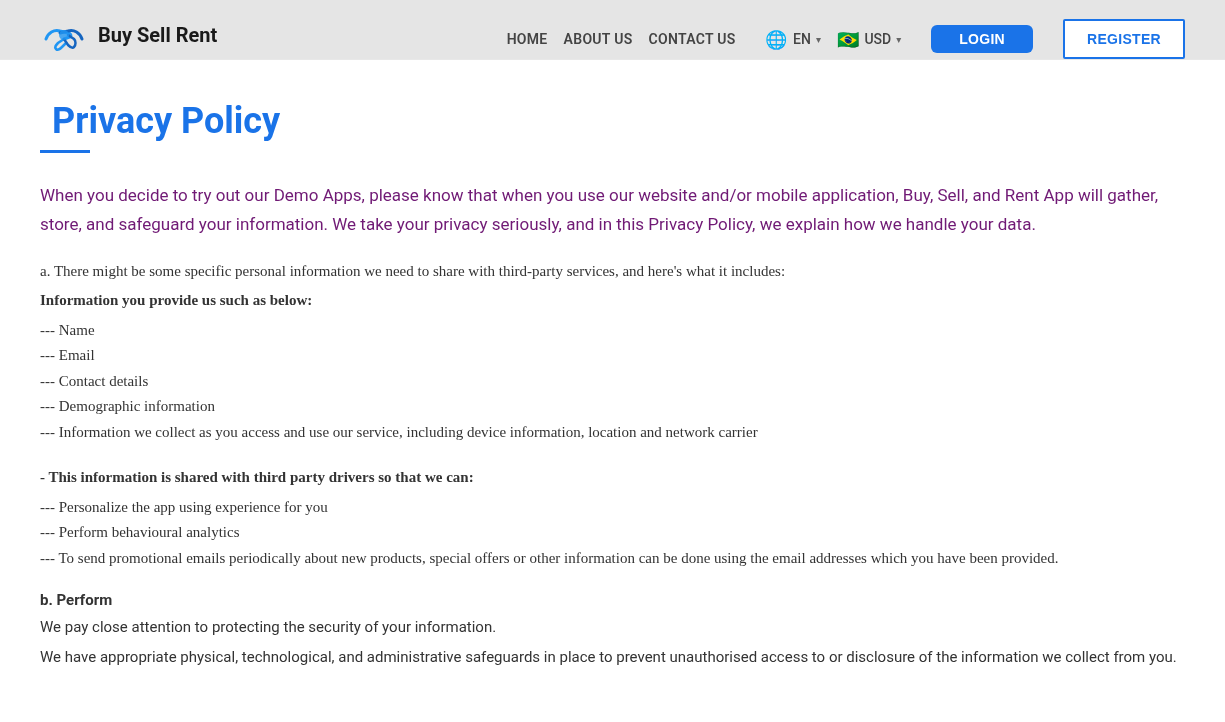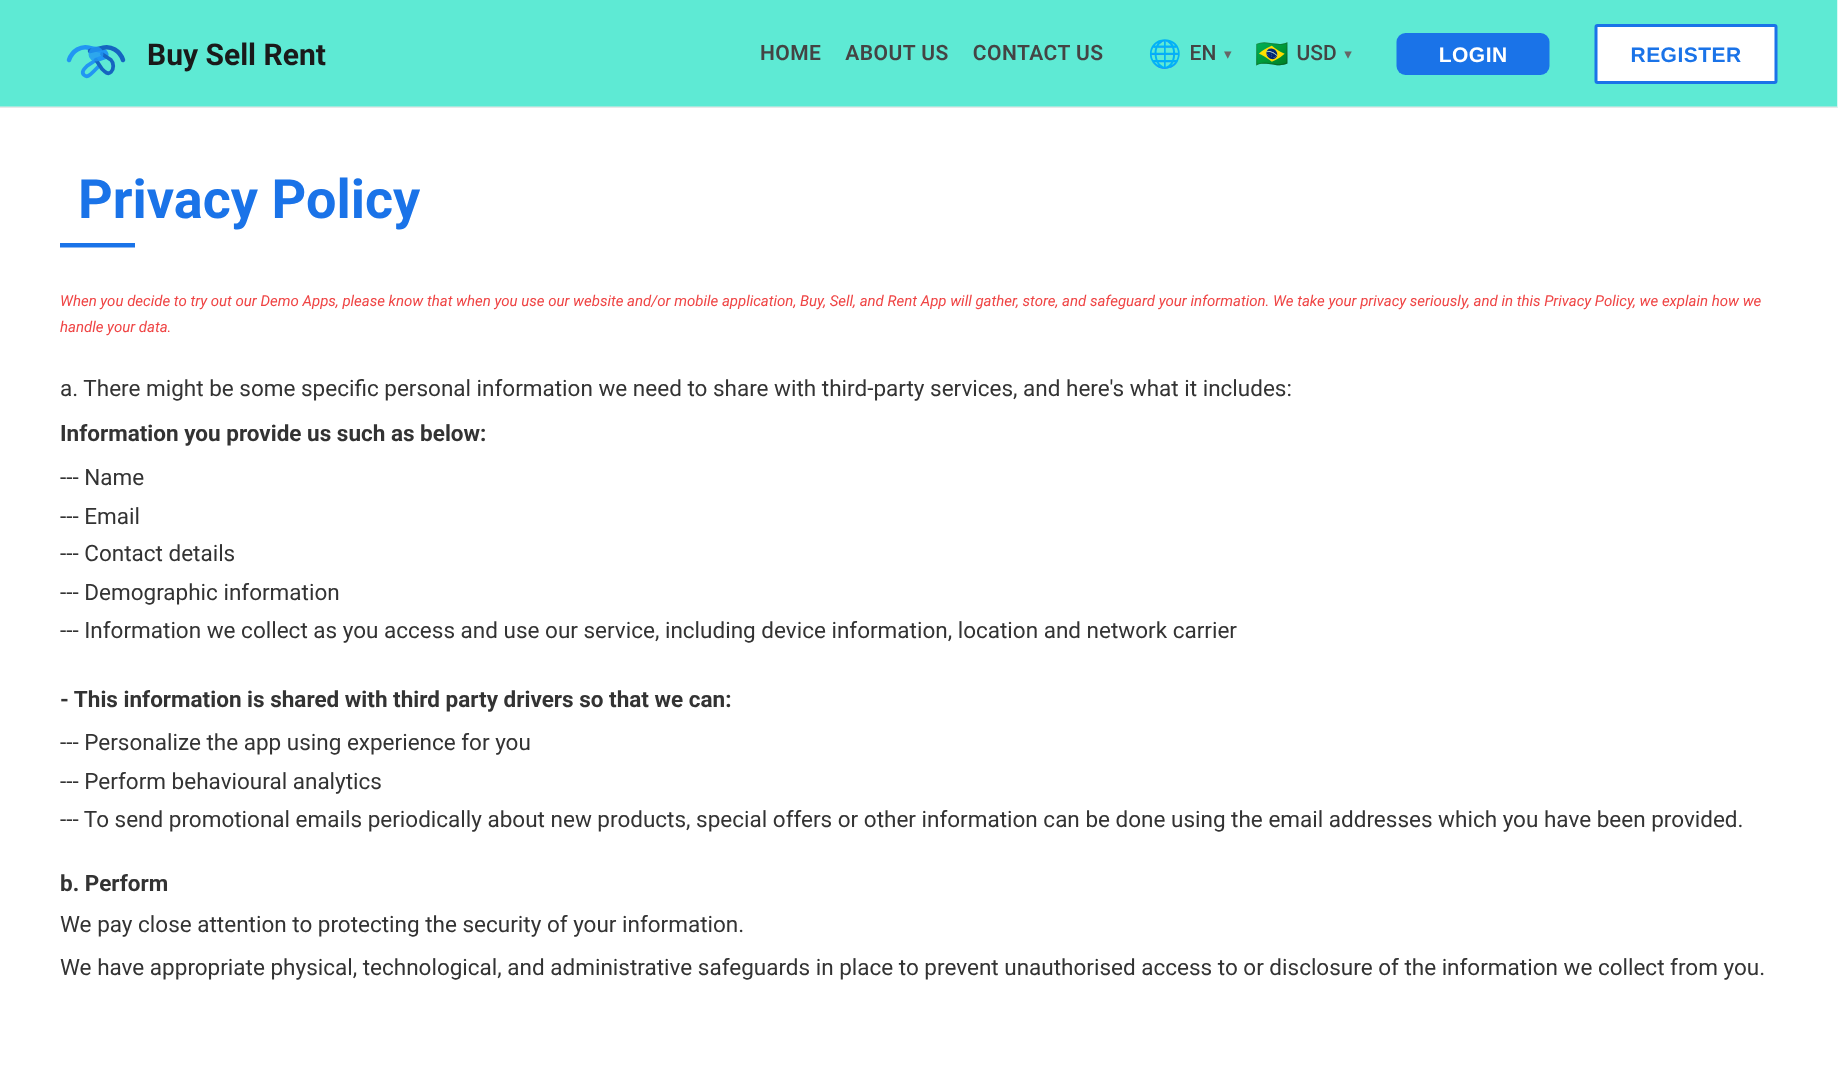--- a/index.html
+++ b/index.html
@@ -9,26 +9,26 @@
     }
     body {
       font-family: -apple-system, BlinkMacSystemFont, 'Segoe UI', Roboto, Helvetica, Arial, sans-serif;
       font-size: 15px;
       color: #333;
       background: #fff;
     }
     
     .navbar {
       display: flex;
-      align-items: center;
+      align-items: flex-end;
       justify-content: space-between;
       padding: 0 40px;
-      height: 72px;
+      height: 60px;
       border-bottom: 1px solid #e8e8e8;
-      background: #5eead4;
+      background: #e5e5e5;
     }
     .navbar-left {
       display: flex;
       align-items: center;
       gap: 10px;
     }
     .logo-icon {
       width: 48px;
       height: 48px;
     }
@@ -111,43 +111,43 @@
       margin-bottom: 8px;
       margin-left: 12px;
     }
     .title-underline {
       width: 50px;
       height: 3px;
       background: #1a73e8;
       margin-bottom: 28px;
     }
     .intro-text {
-      font-size: 10px;
-      color: #ef4444;
+      font-size: 17px;
+      color: #701a75;
       line-height: 1.7;
       margin-bottom: 20px;
-      font-style: italic;
     }
     .section-text {
       font-size: 15px;
       color: #333;
       line-height: 1.7;
       margin-bottom: 4px;
     }
     .section-text.bold {
       font-weight: 700;
     }
     .indent-item {
       font-size: 15px;
       color: #333;
       line-height: 1.7;
       margin-left: 0;
     }
     .section-gap {
       margin-bottom: 20px;
+      font-family: Liberation Serif, serif;
     }
     .security-section {
       margin-top: 20px;
     }
     .security-title {
       font-size: 15px;
       font-weight: 700;
       color: #333;
       margin-bottom: 6px;
     }

